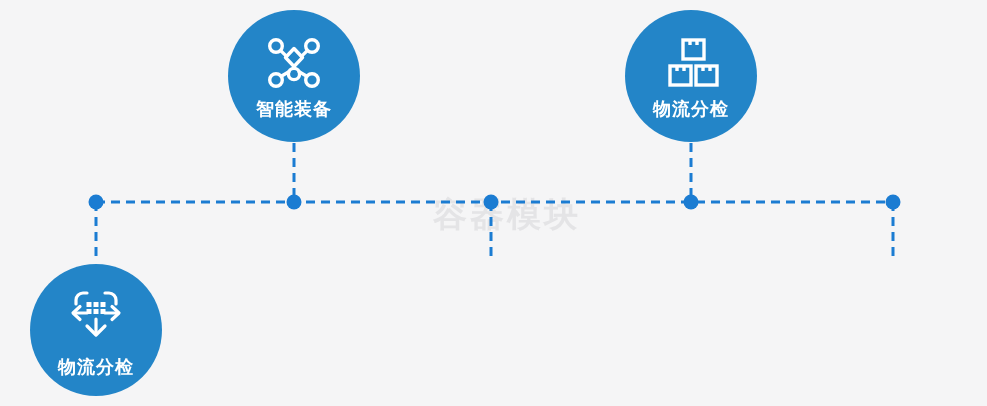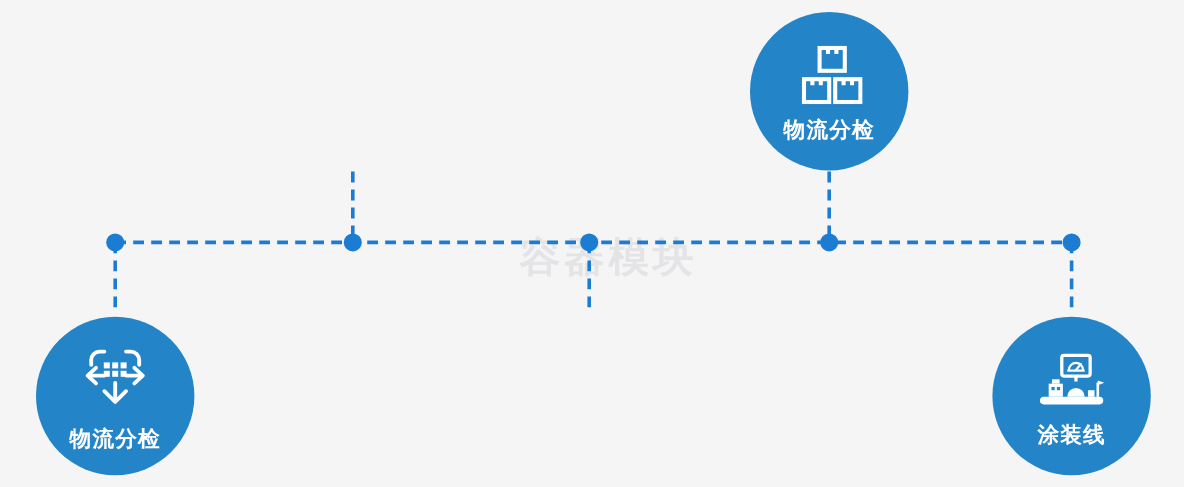--- a/index.html
+++ b/index.html
@@ -62,20 +62,40 @@
     </g>
     <g fill="#1b7cd2">
       <circle cx="96" cy="202" r="7.5"></circle>
       <circle cx="294" cy="202" r="7.5"></circle>
       <circle cx="491" cy="202" r="7.5"></circle>
       <circle cx="691" cy="202" r="7.5"></circle>
       <circle cx="893" cy="202" r="7.5"></circle>
     </g>
   </svg>
 
+  <div class="node n-smart">
+    <span class="icon">
+      <svg width="56" height="56" viewBox="0 0 56 56">
+        <g fill="none" stroke="#fff" stroke-width="3.4" stroke-linecap="round" stroke-linejoin="round">
+          <circle cx="10" cy="11" r="6.3"></circle>
+          <circle cx="46" cy="11" r="6.3"></circle>
+          <circle cx="10" cy="45" r="6.3"></circle>
+          <circle cx="46" cy="45" r="6.3"></circle>
+          <circle cx="28" cy="39" r="5.6"></circle>
+          <path d="M28 13.5 L36.5 22.5 L28 31.5 L19.5 22.5 Z"></path>
+          <path d="M14.7 15.6 L20.6 21.4"></path>
+          <path d="M41.3 15.6 L35.4 21.4"></path>
+          <path d="M15.2 41.2 L22.9 36.8"></path>
+          <path d="M40.8 41.2 L33.1 36.8"></path>
+          <path d="M28 31.5 V33.3"></path>
+        </g>
+      </svg>
+    </span>
+    <span class="label">智能装备</span>
+  </div>
 
   <div class="node n-warehouse">
     <span class="icon">
       <svg width="56" height="56" viewBox="0 0 56 56">
         <g fill="none" stroke="#fff" stroke-width="3.4" stroke-linejoin="miter">
           <rect x="20" y="5" width="21" height="19"></rect>
           <path d="M27 5 v5 M34 5 v5"></path>
           <rect x="7" y="31" width="21" height="19"></rect>
           <path d="M14 31 v5 M21 31 v5"></path>
           <rect x="33" y="31" width="21" height="19"></rect>
@@ -106,35 +126,14 @@
           <rect x="20.5" y="25" width="5" height="5"></rect>
           <rect x="27.5" y="25" width="5" height="5"></rect>
           <rect x="34.5" y="25" width="5" height="5"></rect>
         </g>
       </svg>
     </span>
     <span class="label">物流分检</span>
   </div>
 
 
-  <div class="node n-paint">
-    <span class="icon">
-      <svg width="66" height="50" viewBox="0 0 66 50">
-        <rect x="24" y="2" width="26" height="19" rx="2" fill="none" stroke="#fff" stroke-width="3"></rect>
-        <path d="M30.5 15.5 a6.5 6.5 0 0 1 13 0" fill="none" stroke="#fff" stroke-width="2"></path>
-        <path d="M37 15.5 L41.5 10" stroke="#fff" stroke-width="2" stroke-linecap="round"></path>
-        <path d="M29 16 H45" stroke="#fff" stroke-width="2"></path>
-        <path d="M37 21 v5" stroke="#fff" stroke-width="3"></path>
-        <rect x="15" y="24" width="7" height="4" fill="#fff"></rect>
-        <rect x="12" y="28" width="13" height="12" fill="#fff"></rect>
-        <rect x="14.5" y="31" width="3" height="3" style="fill:var(--node-fill);"></rect>
-        <rect x="19.5" y="31" width="3" height="3" style="fill:var(--node-fill);"></rect>
-        <path d="M29 40 a8 8 0 0 1 16 0 Z" fill="#fff"></path>
-        <rect x="48" y="34" width="6" height="6" fill="#fff"></rect>
-        <path d="M57 27 v13" stroke="#fff" stroke-width="2.4"></path>
-        <path d="M57 25 l6 2.2 l-6 2.2 Z" fill="#fff"></path>
-        <rect x="4" y="40" width="58" height="7" rx="3.5" fill="#fff"></rect>
-      </svg>
-    </span>
-    <span class="label">涂装线</span>
-  </div>
 
 </div>
 
 </body></html>

